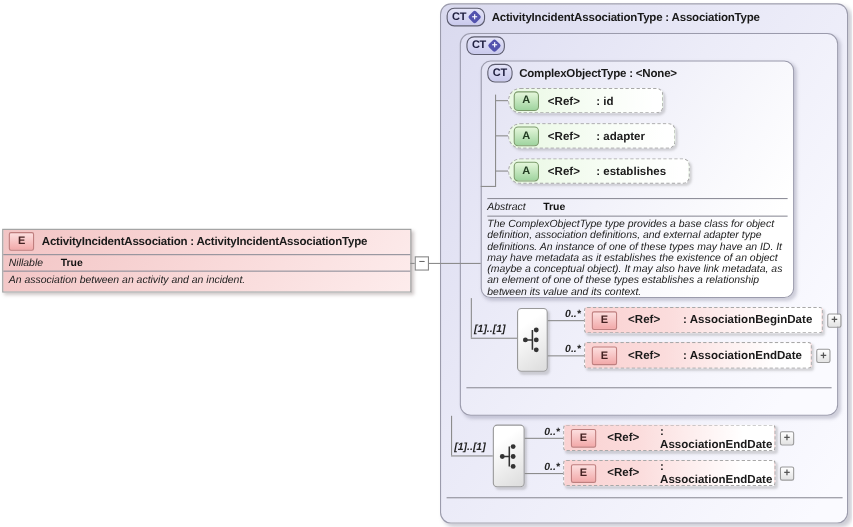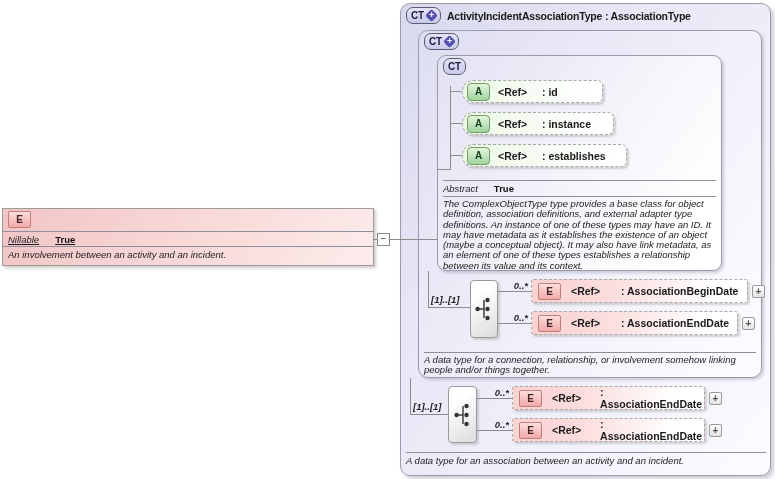--- a/index.html
+++ b/index.html
@@ -79,37 +79,38 @@
       <span class="ct-diamond">
           <span>+</span>
         </span>
     </span>
   </div>
 
   <div class="hdr" style="left:443px;top:58px;">
     <span class="icon-ct">
       <span>CT</span>
     </span>
+    <span>ComplexObjectType : &lt;None&gt;</span>
   </div>
 
   <div class="vline" style="left:450px;top:86px;height:84px;"></div>
   <div class="hline" style="left:437px;top:169px;width:13px;"></div>
   <div class="hline" style="left:450px;top:91px;width:12px;"></div>
   <div class="hline" style="left:450px;top:123px;width:12px;"></div>
   <div class="hline" style="left:450px;top:155px;width:12px;"></div>
 
   <div class="attr-row" style="left:462px;top:80px;width:141px;">
     <span class="icon-a" style="margin-left:4px;">A</span>
     <span class="ref-label">&lt;Ref&gt;</span>
     <span>: id</span>
   </div>
   <div class="attr-row" style="left:462px;top:112px;width:152px;">
     <span class="icon-a" style="margin-left:4px;">A</span>
     <span class="ref-label">&lt;Ref&gt;</span>
-    <span>: instance</span>
+    <span>: adapter</span>
   </div>
   <div class="attr-row" style="left:462px;top:144px;width:165px;">
     <span class="icon-a" style="margin-left:4px;">A</span>
     <span class="ref-label">&lt;Ref&gt;</span>
     <span>: establishes</span>
   </div>
 
   <div class="sep" style="left:443px;top:180px;width:273px;"></div>
   <div class="facet" style="left:443px;top:183px;">
     <span class="flabel">Abstract</span>
@@ -147,21 +148,20 @@
   <div class="plus-btn" style="left:752px;top:285px;">+</div>
 
   <div class="elem-row" style="left:531px;top:311px;width:207px;">
     <span class="icon-e" style="margin-left:6px;">E</span>
     <span class="ref-label">&lt;Ref&gt;</span>
     <span>: AssociationEndDate</span>
   </div>
   <div class="plus-btn" style="left:742px;top:317px;">+</div>
 
   <div class="sep" style="left:424px;top:352px;width:332px;"></div>
-  <div class="annot" style="left:424px;top:355px;width:332px;">A data type for a connection, relationship, or involvement somehow linking people and/or things together.</div>
 
   <div class="vline" style="left:410px;top:378px;height:36px;"></div>
   <div class="hline" style="left:410px;top:414px;width:38px;"></div>
   <div class="card-label" style="left:413px;top:401px;">[1]..[1]</div>
 
   <div class="seq" style="left:448px;top:386px;width:29px;height:57px;">
     <svg width="18" height="28" viewBox="0 0 18 28">
       <line x1="2" y1="14" x2="9" y2="14" stroke="#333" stroke-width="1.4"></line>
       <line x1="9" y1="5" x2="9" y2="23" stroke="#333" stroke-width="1.4"></line>
       <circle cx="2.6" cy="14" r="2.2" fill="#333"></circle>
@@ -184,30 +184,30 @@
   <div class="plus-btn" style="left:709px;top:392px;">+</div>
 
   <div class="elem-row" style="left:512px;top:418px;width:193px;">
     <span class="icon-e" style="margin-left:6px;">E</span>
     <span class="ref-label">&lt;Ref&gt;</span>
     <span>: AssociationEndDate</span>
   </div>
   <div class="plus-btn" style="left:709px;top:424px;">+</div>
 
   <div class="sep" style="left:406px;top:452px;width:360px;"></div>
-  <div class="annot" style="left:406px;top:456px;width:358px;">A data type for an association between an activity and an incident.</div>
 
   <div class="elembox" style="left:2px;top:208px;width:372px;height:58px;position:absolute;"></div>
   <div class="hdr" style="left:8px;top:211px;gap:7px;">
     <span class="icon-e">E</span>
+    <span>ActivityIncidentAssociation : ActivityIncidentAssociationType</span>
   </div>
   <div class="sep" style="left:3px;top:231px;width:370px;"></div>
-  <div class="facet" style="left:8px;top:234px;text-decoration:underline;">
+  <div class="facet" style="left:8px;top:234px;">
     <span class="flabel">Nillable</span>
     <span class="fvalue">True</span>
   </div>
   <div class="sep" style="left:3px;top:246px;width:370px;"></div>
-  <div class="annot" style="left:8px;top:250px;width:360px;">An involvement between an activity and an incident.</div>
+  <div class="annot" style="left:8px;top:250px;width:360px;">An association between an activity and an incident.</div>
 
   <div class="hline" style="left:373px;top:239px;width:64px;"></div>
   <div class="toggle" style="left:377px;top:233px;">−</div>
 
 </div>
 
 </body></html>

